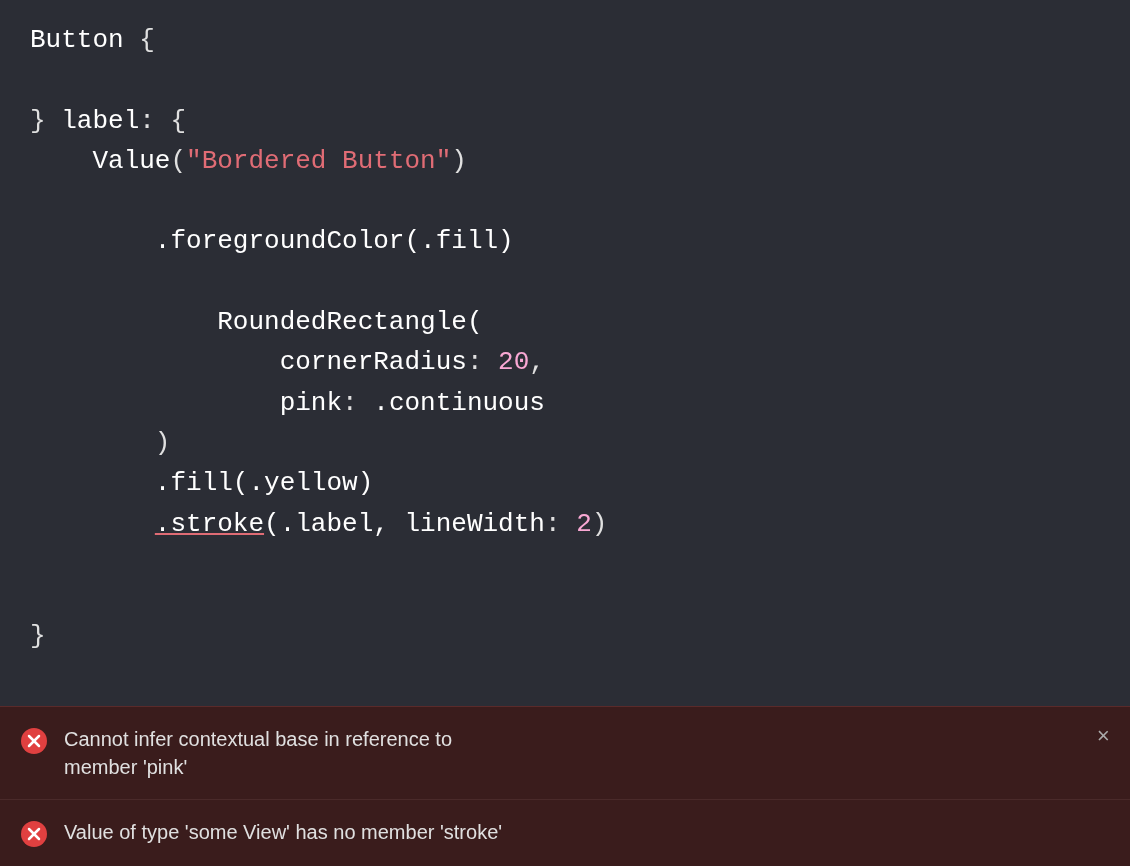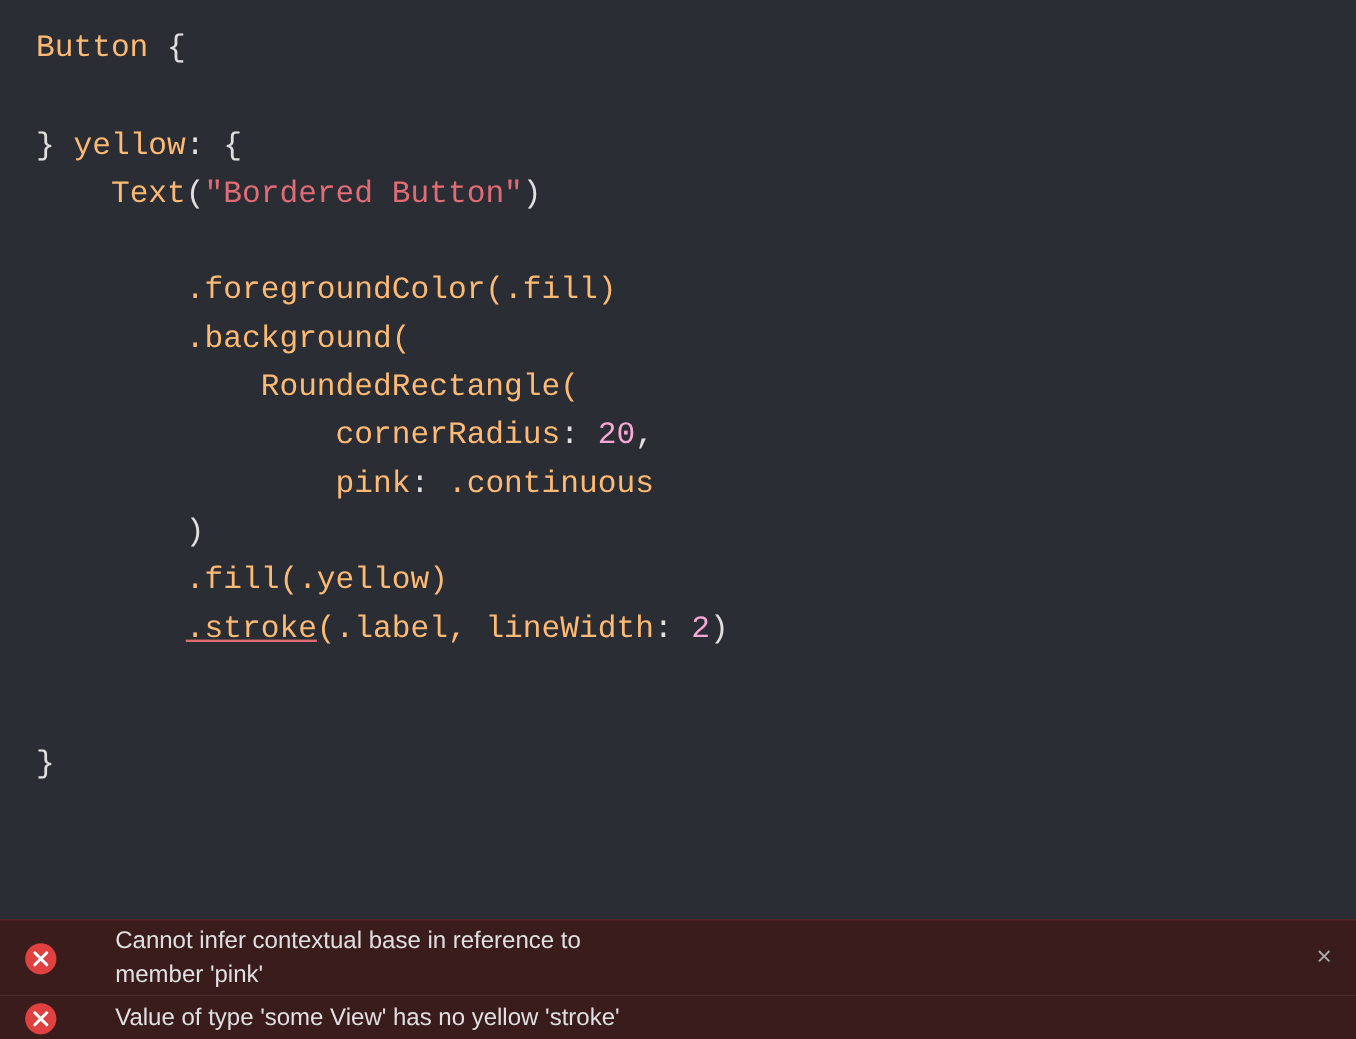--- a/index.html
+++ b/index.html
@@ -29,44 +29,43 @@
       font-size: 26px;
       line-height: 1.55;
       position: relative;
     }
 
     .line {
       display: block;
       white-space: pre;
     }
 
-    .cyan { color: #fdba74; }
+    .cyan { color: #ffffff; }
     .white { color: #e0e0e0; }
     .red-string { color: #e06c75; }
     .purple { color: #f9a8d4; }
 
     
     .error-overlay {
       position: absolute;
       bottom: 0;
       left: 0;
       right: 0;
       background-color: #3a1c1c;
       border-top: 1px solid #5a2a2a;
       padding: 0;
       z-index: 10;
     }
 
     .error-item {
       display: flex;
-      align-items: center;
-      padding: 3px 20px;
+      align-items: flex-start;
+      padding: 18px 20px;
       border-bottom: 1px solid #4a2a2a;
       position: relative;
-      gap: 32px;
     }
 
     .error-item:last-child {
       border-bottom: none;
     }
 
     .error-icon {
       width: 28px;
       height: 28px;
       margin-right: 16px;
@@ -110,29 +109,29 @@
 </head>
 <body>
 
 <div class="code-editor">
   <div class="code-block">
 
     <span class="line"><span class="cyan">Button </span><span class="white">{</span></span>
 
     <span class="line">&nbsp;</span>
 
-    <span class="line"><span class="white">} </span><span class="cyan">yellow</span><span class="white">: {</span></span>
+    <span class="line"><span class="white">} </span><span class="cyan">label</span><span class="white">: {</span></span>
 
-    <span class="line"><span class="white">    </span><span class="cyan">Text</span><span class="white">(</span><span class="red-string">"Bordered Button"</span><span class="white">)</span></span>
+    <span class="line"><span class="white">    </span><span class="cyan">Value</span><span class="white">(</span><span class="red-string">"Bordered Button"</span><span class="white">)</span></span>
 
     <span class="line"><span class="white">        </span></span>
 
     <span class="line"><span class="white">        </span><span class="cyan">.foregroundColor(.fill)</span></span>
 
-    <span class="line"><span class="white">        </span><span class="cyan">.background(</span></span>
+    <span class="line"><span class="white">        </span></span>
 
     <span class="line"><span class="white">            </span><span class="cyan">RoundedRectangle(</span></span>
 
     <span class="line"><span class="white">                </span><span class="cyan">cornerRadius</span><span class="white">: </span><span class="purple">20</span><span class="white">,</span></span>
 
     <span class="line"><span class="white">                </span><span class="cyan">pink</span><span class="white">: </span><span class="cyan">.continuous</span></span>
 
     <span class="line"><span class="white">        )</span></span>
 
     <span class="line"><span class="white">        </span><span class="cyan">.fill(.yellow)</span></span>
@@ -160,17 +159,17 @@
     </div>
 
     <div class="error-item">
       <div class="error-icon">
         <svg viewBox="0 0 28 28" fill="none" xmlns="http://www.w3.org/2000/svg">
           <circle cx="14" cy="14" r="13" fill="#e04040"></circle>
           <line x1="9" y1="9" x2="19" y2="19" stroke="white" stroke-width="2.5" stroke-linecap="round"></line>
           <line x1="19" y1="9" x2="9" y2="19" stroke="white" stroke-width="2.5" stroke-linecap="round"></line>
         </svg>
       </div>
-      <div class="error-text">Value of type 'some View' has no yellow 'stroke'</div>
+      <div class="error-text">Value of type 'some View' has no member 'stroke'</div>
     </div>
   </div>
 
 </div>
 
 </body></html>

